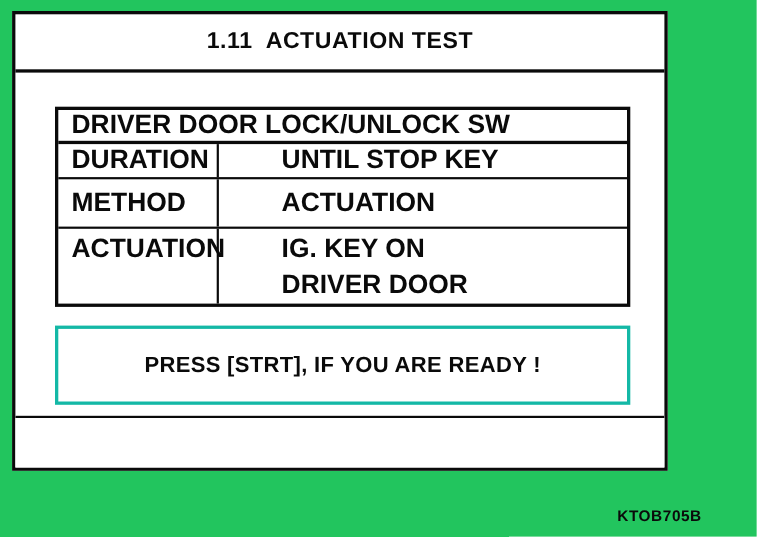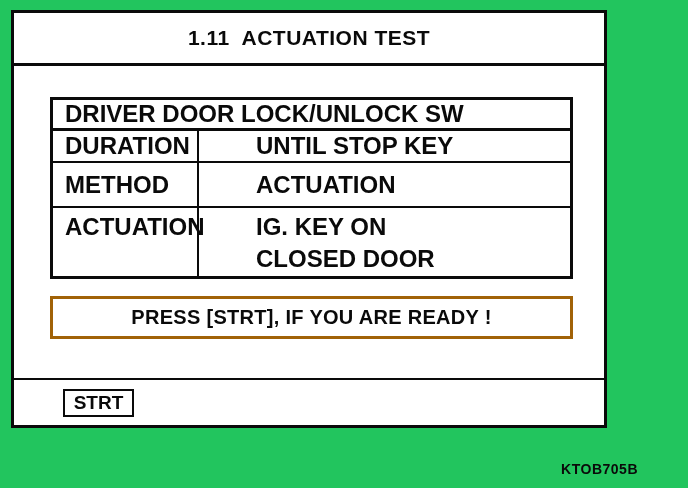--- a/index.html
+++ b/index.html
@@ -77,22 +77,22 @@
   .t-row.r3 .t-value {
     align-items: flex-start;
     padding-top: 3px;
     line-height: 32px;
   }
   .t-row.r3 .t-value { white-space: pre-line; }
   
   .message-box {
     margin: 17px 0 0 36px;
     width: 523px;
-    height: 43px;
-    border: 3px solid #a16207;
+    height: 72px;
+    border: 3px solid #14b8a6;
     display: flex;
     align-items: center;
     justify-content: center;
     font-size: 20px;
     font-weight: 700;
     letter-spacing: 0.3px;
   }
   
   .button-bar {
     position: absolute;
@@ -151,30 +151,29 @@
           <div class="t-label">DURATION</div>
           <div class="t-value">UNTIL STOP KEY</div>
         </div>
         <div class="t-row r2">
           <div class="t-label">METHOD</div>
           <div class="t-value">ACTUATION</div>
         </div>
         <div class="t-row r3">
           <div class="t-label">ACTUATION</div>
           <div class="t-value">IG. KEY ON
-CLOSED DOOR</div>
+DRIVER DOOR</div>
         </div>
       </div>
 
       <div class="message-box">
         <span>PRESS [STRT], IF YOU ARE READY !</span>
       </div>
 
     </div>
 
     <div class="button-bar">
-      <button class="key">STRT</button>
     </div>
 
   </div>
 
   <div class="figure-code">KTOB705B</div>
 </div>
 
 </body></html>

